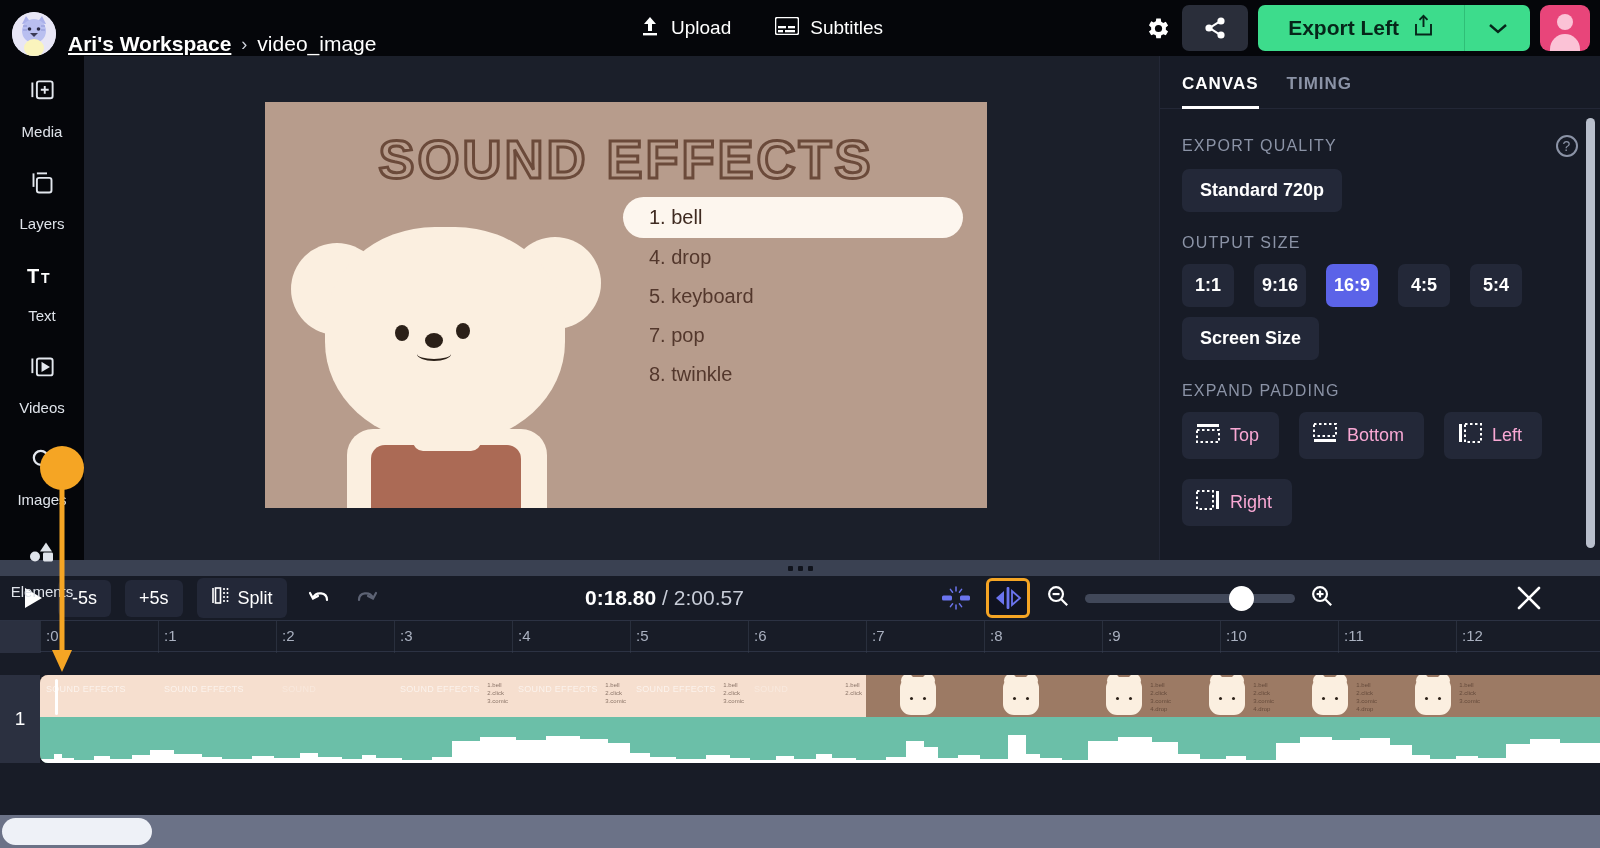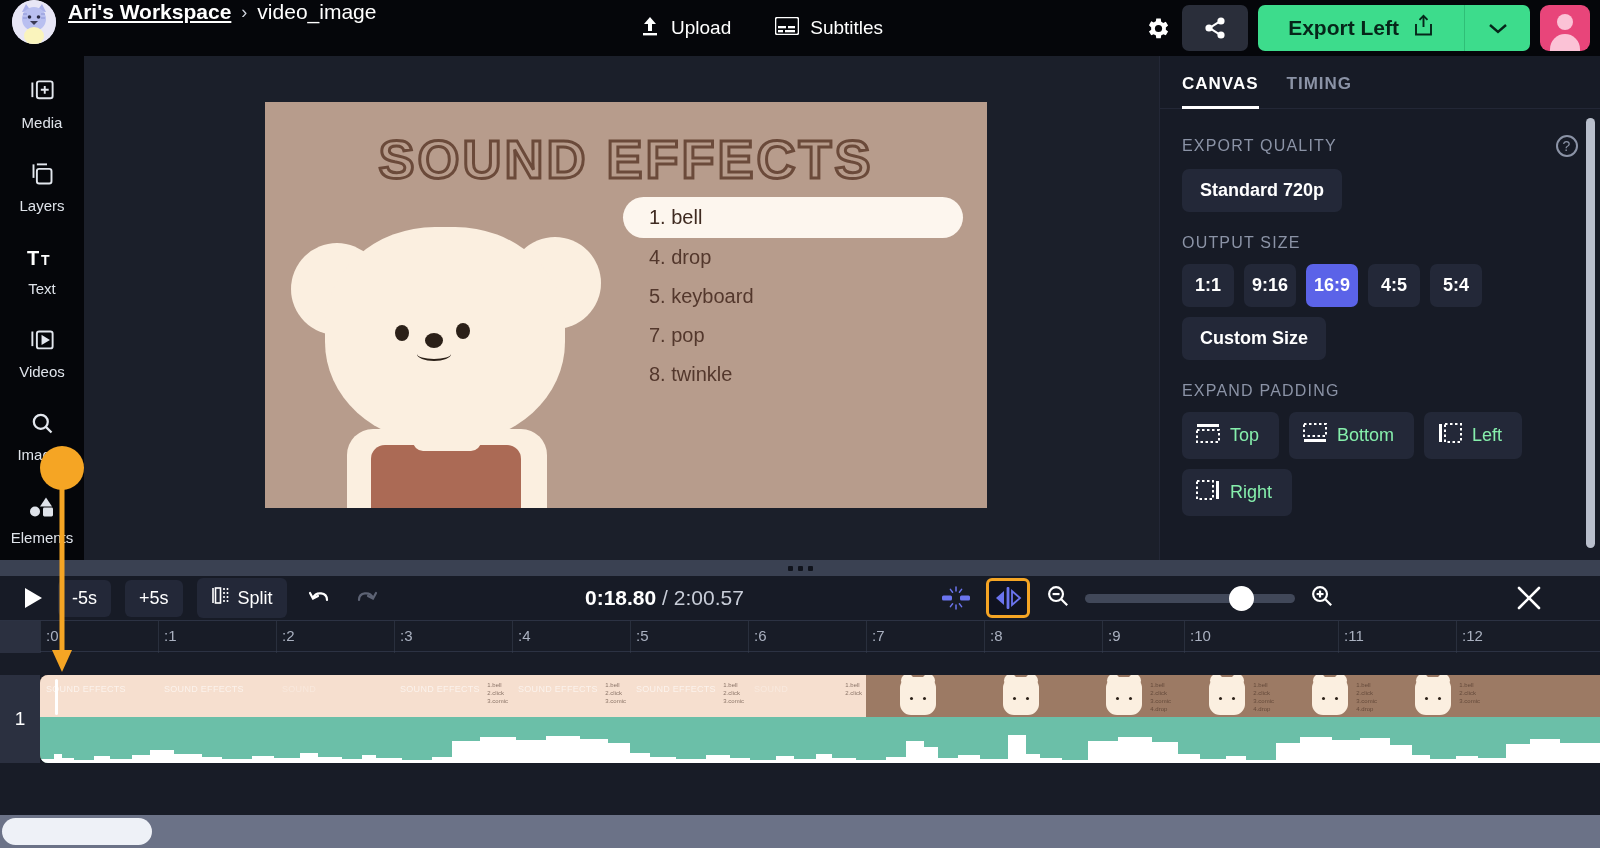--- a/index.html
+++ b/index.html
@@ -7,21 +7,21 @@
     width: 1600px; height: 848px;
     background: #0b0d12;
     font-family: "Liberation Sans", sans-serif;
     overflow: hidden;
   }
   .app { position: relative; width: 1600px; height: 848px; background: #0b0d12; }
 
   
   .topbar {
     position: absolute; left: 0; top: 0; width: 1600px; height: 56px;
-    background: #05060a; display: flex; align-items: flex-start; z-index: 20;
+    background: #05060a; display: flex; align-items: flex-end; z-index: 20;
   }
   .avatar-logo {
     width: 44px; height: 44px; border-radius: 50%;
     background: #e8e6f6; margin-left: 12px; margin-right: 12px;
     position: relative; overflow: hidden; flex: none;
   }
   .breadcrumb { display: flex; align-items: center; gap: 10px; font-size: 21px; color: #fff; }
   .crumb-link { text-decoration: underline; font-weight: 600; cursor: pointer; white-space: nowrap; }
   .crumb-sep { color: #cfd3dc; font-size: 18px; }
   .crumb-current { color: #fff; white-space: nowrap; }
@@ -41,21 +41,21 @@
   .user-avatar { width: 50px; height: 46px; border-radius: 9px; background: #e8457a; margin-left: 10px; position: relative; overflow: hidden; cursor: pointer; }
   .user-avatar::before { content:""; position:absolute; left:50%; top:9px; transform:translateX(-50%); width:16px; height:16px; border-radius:50%; background:#fbc2d6; }
   .user-avatar::after { content:""; position:absolute; left:50%; bottom:-3px; transform:translateX(-50%); width:30px; height:20px; border-radius:15px 15px 0 0; background:#fbc2d6; }
 
   
   .sidebar {
     position: absolute; left: 0; top: 56px; width: 84px; height: 504px;
     background: #05060a; display: flex; flex-direction: column; align-items: center;
     padding-top: 22px; gap: 30px; z-index: 10;
   }
-  .side-item { display: flex; flex-direction: column; align-items: center; gap: 5px; cursor: pointer; width: 84px; }
+  .side-item { display: flex; flex-direction: column; align-items: center; gap: 14px; cursor: pointer; width: 84px; }
   .side-label { color: #dfe3ea; font-size: 15px; }
 
   
   .canvas-area {
     position: absolute; left: 84px; top: 56px; width: 1075px; height: 504px;
     background: #1b1f2a;
   }
   .canvas-frame {
     position: absolute; left: 181px; top: 46px; width: 722px; height: 406px;
     background: #b79c8c; overflow: hidden;
@@ -91,28 +91,28 @@
     position: absolute; left: 1159px; top: 56px; width: 441px; height: 504px;
     background: #171b26; border-left: 1px solid #232736;
   }
   .rp-tabs { display: flex; gap: 28px; padding: 18px 22px 0 22px; }
   .rp-tab { color: #8b93a6; font-size: 17px; font-weight: 700; letter-spacing: 1px; padding-bottom: 12px; cursor: pointer; }
   .rp-tab.active { color: #fff; border-bottom: 3px solid #fff; }
   .rp-divider { height: 1px; background: #232736; margin-top: -1px; }
   .rp-body { padding: 26px 22px 0 22px; }
   .rp-sec-head { display: flex; align-items: center; justify-content: space-between; color: #8b93a6; font-size: 16px; letter-spacing: 1.2px; margin-bottom: 12px; }
   .rp-sec-title { color: #8b93a6; font-size: 16px; letter-spacing: 1.2px; margin: 22px 0 12px 0; }
-  .chip-row { display: flex; flex-wrap: wrap; gap: 10px; }
+  .chip-row { display: flex; flex-wrap: wrap; gap: 20px; }
   .chip {
     background: #232838; color: #fff; font-size: 18px; font-weight: 600;
     border-radius: 7px; padding: 11px 18px; cursor: pointer; border: none; font-family: inherit;
   }
   .chip.active { background: #5b63e8; }
   .chip.sq { padding: 11px 0; width: 52px; text-align: center; }
-  .pad-chip { display: flex; align-items: center; gap: 10px; background: #232838; border-radius: 7px; padding: 11px 20px 11px 14px; color: #86efac; font-size: 18px; cursor: pointer; }
+  .pad-chip { display: flex; align-items: center; gap: 10px; background: #232838; border-radius: 7px; padding: 11px 20px 11px 14px; color: #f9a8d4; font-size: 18px; cursor: pointer; }
   .help-circle { width: 22px; height: 22px; border-radius: 50%; border: 2px solid #8b93a6; color: #8b93a6; font-size: 14px; display: flex; align-items: center; justify-content: center; cursor: pointer; }
   .rp-scroll { position: absolute; right: 5px; top: 62px; width: 9px; height: 430px; background: #b9bfcc; border-radius: 5px; cursor: pointer; }
 
   
   .drag-dots { position: absolute; left: 0; top: 560px; width: 1600px; height: 16px; background: #3a4152; display: flex; align-items: center; justify-content: center; gap: 5px; cursor: ns-resize; }
   .drag-dots span { width: 5px; height: 5px; border-radius: 1px; background: #11141d; }
 
   
   .playbar { position: absolute; left: 0; top: 576px; width: 1600px; height: 44px; background: #171b26; display: flex; align-items: center; }
   .play-btn { margin-left: 22px; cursor: pointer; display: flex; align-items: center; }
@@ -349,21 +349,21 @@
 
       <div class="rp-sec-title">OUTPUT SIZE</div>
       <div class="chip-row">
         <button class="chip sq">1:1</button>
         <button class="chip sq">9:16</button>
         <button class="chip sq active">16:9</button>
         <button class="chip sq">4:5</button>
         <button class="chip sq">5:4</button>
       </div>
       <div class="chip-row" style="margin-top:10px;">
-        <button class="chip">Custom Size</button>
+        <button class="chip">Screen Size</button>
       </div>
 
       <div class="rp-sec-title">EXPAND PADDING</div>
       <div class="chip-row">
         <div class="pad-chip">
           <span>
             <svg width="24" height="20" viewBox="0 0 24 20">
                 <rect x="1" y="1" width="22" height="3" fill="#fff"></rect>
                 <rect x="1" y="7" width="22" height="12" fill="none" stroke="#fff" stroke-width="2" stroke-dasharray="2.5 2.5"></rect>
               </svg>
@@ -506,21 +506,21 @@
       <div class="tick" style="left:40px;">:0</div>
       <div class="tick" style="left:158px;">:1</div>
       <div class="tick" style="left:276px;">:2</div>
       <div class="tick" style="left:394px;">:3</div>
       <div class="tick" style="left:512px;">:4</div>
       <div class="tick" style="left:630px;">:5</div>
       <div class="tick" style="left:748px;">:6</div>
       <div class="tick" style="left:866px;">:7</div>
       <div class="tick" style="left:984px;">:8</div>
       <div class="tick" style="left:1102px;">:9</div>
-      <div class="tick" style="left:1184px;">:10</div>
+      <div class="tick" style="left:1220px;">:10</div>
       <div class="tick" style="left:1338px;">:11</div>
       <div class="tick" style="left:1456px;">:12</div>
     </div>
 
     <div class="track-row">
       <div class="track-num">1</div>
       <div class="clip">
         <div class="clip-thumbs">
           <div class="thumb title-thumb" style="width:118px;">
               <span class="ghost-text">SOUND EFFECTS</span>

